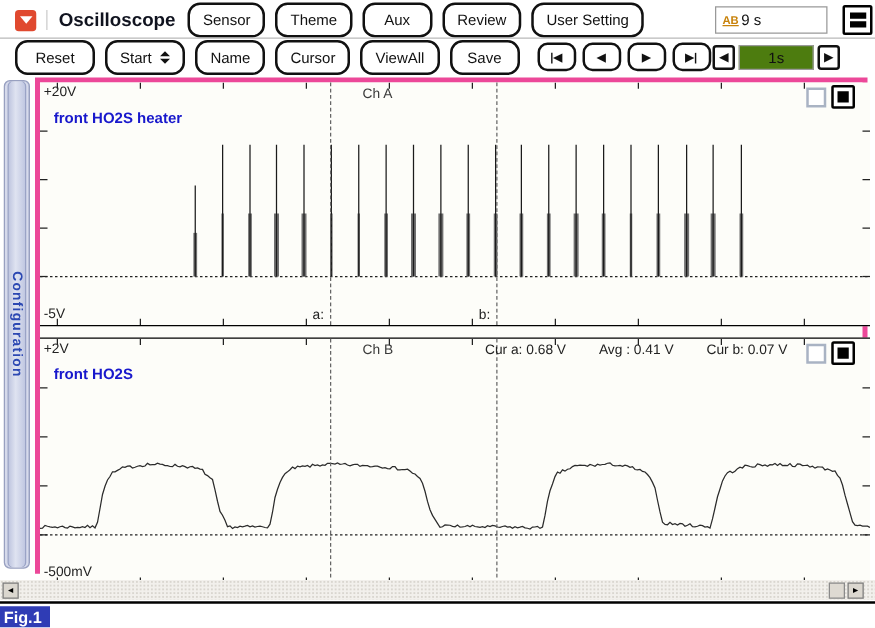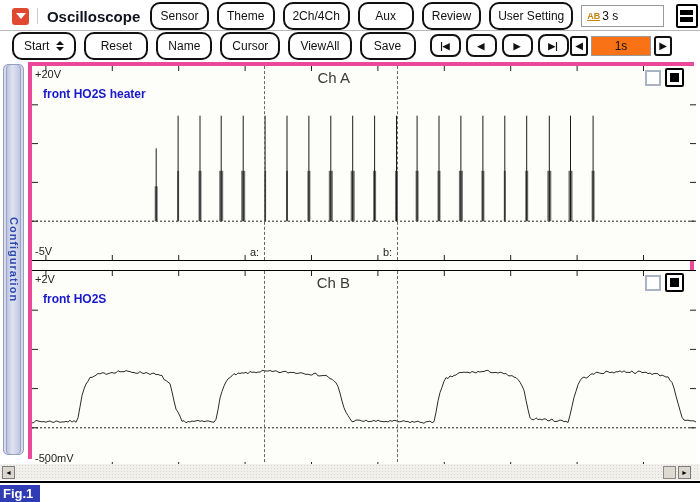--- a/index.html
+++ b/index.html
@@ -34,41 +34,41 @@
   .menu-btn{margin-left:12px;margin-right:2px;width:20px;height:20px;border:2px solid #000;border-radius:2px;
             background:#fff;display:flex;flex-direction:column;justify-content:center;align-items:center;gap:2px;box-sizing:content-box}
   .menu-btn b{width:13px;height:5px;background:#000}
 
   .pb-group{display:flex;gap:5px;margin-left:6px}
   .pb-btn{width:31px;height:23px;border:2px solid #111;border-radius:8px;background:#fff;
           font-size:9px;font-weight:bold;display:flex;align-items:center;justify-content:center;box-sizing:border-box}
   .tb-group{margin-left:auto;margin-right:28px;display:flex;align-items:center;gap:3px}
   .tb-btn{width:18px;height:20px;border:2px solid #111;border-radius:3px;background:#fff;
           font-size:10px;display:flex;align-items:center;justify-content:center;box-sizing:border-box}
-  .tb-box{width:60px;height:20px;border:1px solid #999;background:#f97316;font-size:12px;
+  .tb-box{width:60px;height:20px;border:1px solid #999;background:#4d7c0f;font-size:12px;
           display:flex;align-items:center;justify-content:center;box-sizing:border-box}
 
   
   .cfg-tab{position:absolute;left:3px;top:64px;width:21px;height:391px;border:1px solid #98a0c0;border-radius:5px;
            background:linear-gradient(90deg,#aeb6d6 0%,#dfe3f1 45%,#b4bcdb 100%);
            box-shadow:inset 2px 0 0 #d6daeb,inset -2px 0 0 #d6daeb,inset 3px 0 0 #9aa3c6,inset -3px 0 0 #9aa3c6;
            display:flex;align-items:center;justify-content:center;box-sizing:border-box}
   .cfg-tab span{writing-mode:vertical-rl;font-size:11px;font-weight:bold;color:#2c48b2;letter-spacing:1px;white-space:nowrap}
 
   
   .plot-box{position:absolute;left:28px;top:62px;width:666px;height:397px;border:4px solid #ec4899;
             background:#fdfdf9;box-sizing:border-box}
   .pane{position:absolute;left:0;width:664px;background:#fdfdf9;box-sizing:border-box}
   .pane-a{top:0;height:195px;border-bottom:1px solid #000}
   .pane-b{top:204px;height:197px;border-top:1px solid #000}
   .pane svg{position:absolute;left:0;top:0;width:100%;height:100%;display:block}
   .vlab{position:absolute;font-size:11px;color:#222;line-height:1}
   .vtop{left:3px;top:3px}
   .vbot{left:3px;bottom:3px}
-  .chname{position:absolute;left:258px;top:3px;width:60px;text-align:right;font-size:15px;color:#3a3a3a}
+  .chname{position:absolute;left:258px;top:3px;width:60px;text-align:left;font-size:11px;color:#3a3a3a}
   .readouts{position:absolute;top:3px;left:356px;width:242px;display:flex;justify-content:space-between;
             font-size:11px;color:#222;white-space:nowrap}
   .siglab{position:absolute;left:11px;top:21px;font-size:12px;font-weight:bold;color:#1818cc;white-space:nowrap}
   .curlab{position:absolute;bottom:2px;font-size:11px;color:#222}
   .checkbox{position:absolute;top:4px;left:613px;width:12px;height:12px;border:2px solid #a9b3c3;background:#fff;box-sizing:content-box}
   .sqbtn{position:absolute;top:2px;left:633px;width:15px;height:15px;border:2px solid #000;border-radius:2px;
          background:#fff;display:flex;align-items:center;justify-content:center;box-sizing:content-box}
   .sqbtn b{width:9px;height:9px;background:#000}
   .cursor{position:absolute;top:0;bottom:0;width:0;border-left:1px dashed #666}
 
@@ -88,44 +88,43 @@
 <body>
 
 <div class="row row1">
   <div class="app-icon">
       <span class="tri"></span>
     </div>
   <div class="tbar-sep"></div>
   <div class="title">Oscilloscope</div>
   <div class="btn">Sensor</div>
   <div class="btn">Theme</div>
-  <div class="btn">2Ch/4Ch</div>
   <div class="btn">Aux</div>
   <div class="btn">Review</div>
   <div class="btn">User Setting</div>
   <div class="timebox">
     <span class="ab">AB</span>
-    <span>3 s</span>
+    <span>9 s</span>
   </div>
   <div class="menu-btn">
       <b></b>
       <b></b>
     </div>
 </div>
 <div class="row-sep"></div>
 
 <div class="row row2">
+  <div class="btn wide">Reset</div>
   <div class="btn">
     <span>Start</span>
     <span class="spin">
         <i class="up"></i>
         <i class="dn"></i>
       </span>
   </div>
-  <div class="btn wide">Reset</div>
   <div class="btn">Name</div>
   <div class="btn">Cursor</div>
   <div class="btn">ViewAll</div>
   <div class="btn">Save</div>
   <div class="pb-group">
     <div class="pb-btn">|◀</div>
     <div class="pb-btn">◀</div>
     <div class="pb-btn">▶</div>
     <div class="pb-btn">▶|</div>
   </div>
@@ -260,20 +259,25 @@
         <line x1="658" y1="117.6" x2="664" y2="117.6" stroke="#222" stroke-width="1"></line>
         <line x1="0" y1="156.8" x2="6" y2="156.8" stroke="#222" stroke-width="1"></line>
         <line x1="658" y1="156.8" x2="664" y2="156.8" stroke="#222" stroke-width="1"></line>
         <line x1="0" y1="156.8" x2="664" y2="156.8" stroke="#222" stroke-width="1" stroke-dasharray="2 2"></line>
         <polyline points="0,151.8 2,151.6 4,149.3 6,150.0 8,150.5 10,150.8 12,150.6 14,151.2 16,150.4 18,150.0 20,151.1 22,151.4 24,149.9 26,150.5 28,151.3 30,150.9 32,151.0 34,150.4 36,151.0 38,149.3 40,151.2 42,149.6 44,151.3 46,146.8 48,135.8 50,124.6 52,118.0 54,113.0 56,110.2 58,106.4 60,106.4 62,105.3 64,104.2 66,102.5 68,102.9 70,101.9 72,101.8 74,103.4 76,102.8 78,102.0 80,101.5 82,102.2 84,101.8 86,99.7 88,100.8 90,100.7 92,100.7 94,99.6 96,100.3 98,100.5 100,101.5 102,101.5 104,102.2 106,102.3 108,100.5 110,102.0 112,102.5 114,101.5 116,102.3 118,103.5 120,102.4 122,102.2 124,103.6 126,103.4 128,104.3 130,104.5 132,108.5 134,109.5 136,111.2 138,112.6 140,120.9 142,130.0 144,138.1 146,141.2 148,145.2 150,150.3 152,149.7 154,151.8 156,150.5 158,151.0 160,150.0 162,150.4 164,149.9 166,149.3 168,150.4 170,149.7 172,150.7 174,150.2 176,149.9 178,150.4 180,151.0 182,151.2 184,148.3 186,138.8 188,127.0 190,120.4 192,115.0 194,110.9 196,107.9 198,106.5 200,104.8 202,102.6 204,103.9 206,101.9 208,102.5 210,101.8 212,102.1 214,101.3 216,102.8 218,100.4 220,101.4 222,101.0 224,101.8 226,101.0 228,101.2 230,99.6 232,99.6 234,99.9 236,100.2 238,99.4 240,100.5 242,100.2 244,99.8 246,101.0 248,101.7 250,100.9 252,100.4 254,100.4 256,102.1 258,101.3 260,101.5 262,101.5 264,102.4 266,102.3 268,101.9 270,101.9 272,102.7 274,103.4 276,103.2 278,103.9 280,104.0 282,102.3 284,102.3 286,104.9 288,104.9 290,104.6 292,104.6 294,104.3 296,105.8 298,107.6 300,108.2 302,110.2 304,111.7 306,115.6 308,122.0 310,130.1 312,136.8 314,141.3 316,144.5 318,147.7 320,150.8 322,150.4 324,149.0 326,149.1 328,149.2 330,150.1 332,150.4 334,149.0 336,150.7 338,150.5 340,150.2 342,149.4 344,150.5 346,149.1 348,150.2 350,150.5 352,150.8 354,150.3 356,151.0 358,149.5 360,150.3 362,149.3 364,149.7 366,150.6 368,150.8 370,150.2 372,149.7 374,150.7 376,150.4 378,151.7 380,150.4 382,151.2 384,150.7 386,150.1 388,151.3 390,151.6 392,152.2 394,150.7 396,150.6 398,150.1 400,151.7 402,150.6 404,141.3 406,129.9 408,121.6 410,116.2 412,110.3 414,106.6 416,107.6 418,104.9 420,105.9 422,104.4 424,104.0 426,102.3 428,101.4 430,101.5 432,101.2 434,101.3 436,101.3 438,102.0 440,100.5 442,101.2 444,102.0 446,100.4 448,101.0 450,100.6 452,100.5 454,99.6 456,99.3 458,101.2 460,101.7 462,101.6 464,101.4 466,102.1 468,101.2 470,101.7 472,102.9 474,102.3 476,104.6 478,104.9 480,104.6 482,106.1 484,106.6 486,108.6 488,111.1 490,114.9 492,119.3 494,129.2 496,138.5 498,146.8 500,148.5 502,148.8 504,146.8 506,148.6 508,148.0 510,149.0 512,147.8 514,148.1 516,150.0 518,149.2 520,148.0 522,150.4 524,150.5 526,150.0 528,149.1 530,149.5 532,150.7 534,150.3 536,151.5 538,144.1 540,135.4 542,126.4 544,120.2 546,113.7 548,109.8 550,107.1 552,106.0 554,107.2 556,106.0 558,103.9 560,102.7 562,103.4 564,101.2 566,101.5 568,102.2 570,102.6 572,102.5 574,100.1 576,100.7 578,101.7 580,101.0 582,102.0 584,100.7 586,100.8 588,99.8 590,101.3 592,99.8 594,101.4 596,101.3 598,101.5 600,99.9 602,102.2 604,102.3 606,100.1 608,100.3 610,101.5 612,101.4 614,101.2 616,102.7 618,102.0 620,103.5 622,102.5 624,102.6 626,102.7 628,105.0 630,104.1 632,105.0 634,106.1 636,105.8 638,109.3 640,111.5 642,117.0 644,125.1 646,132.2 648,139.3 650,146.3 652,149.1 654,149.4 656,149.1 658,149.8 660,149.8 662,149.9 664,151.0" fill="none" stroke="#2b2b2b" stroke-width="1"></polyline>
       </svg>
     <div class="cursor" style="left: 231.7px;"></div>
     <div class="cursor" style="left: 365.2px;"></div>
     <div class="vlab vtop">+2V</div>
     <div class="chname">Ch B</div>
+    <div class="readouts">
+      <span>Cur a: 0.68 V</span>
+      <span>Avg : 0.41 V</span>
+      <span>Cur b: 0.07 V</span>
+    </div>
     <div class="checkbox"></div>
     <div class="sqbtn">
         <b></b>
       </div>
     <div class="siglab">front HO2S</div>
     <div class="vlab vbot">-500mV</div>
   </div>
 
 </div>
 

